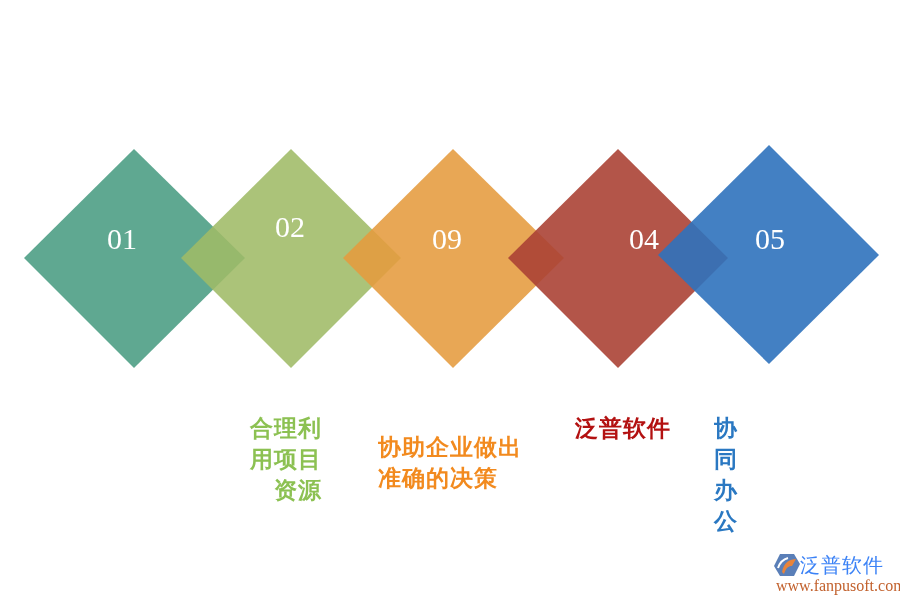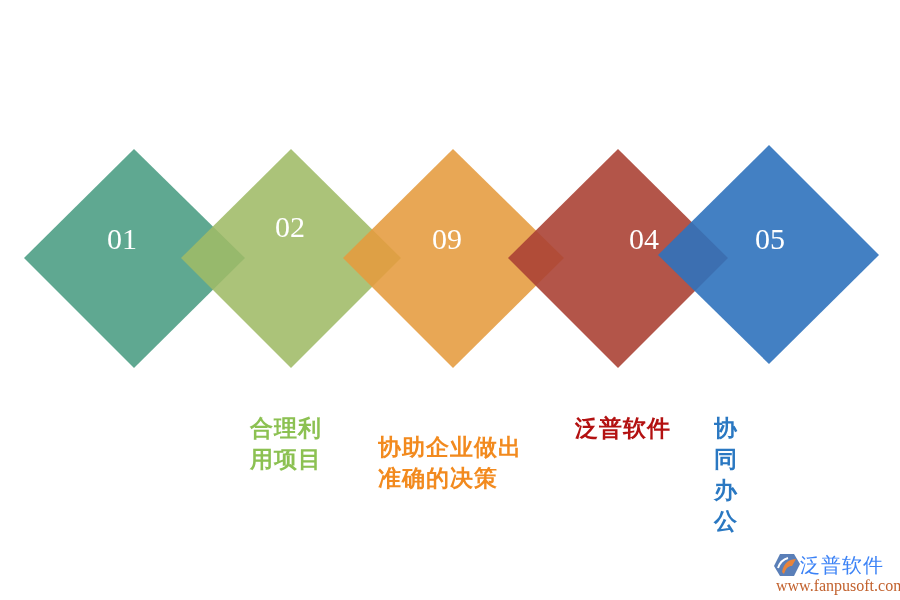--- a/index.html
+++ b/index.html
@@ -50,20 +50,21 @@
 
   <div class="num" style="left:82px;top:222px;">01</div>
   <div class="num" style="left:250px;top:210px;">02</div>
   <div class="num" style="left:407px;top:222px;">09</div>
   <div class="num" style="left:604px;top:222px;text-align:center;">04</div>
   <div class="num" style="left:730px;top:222px;">05</div>
 
   <div class="label" style="left:250px;top:413px;color:#8cc152;text-align:right;">
     <div>合理利</div>
     <div>用项目</div>
+    <div>资源</div>
   </div>
   <div class="label" style="left:378px;top:432px;color:#f28a1e;">
     <div>协助企业做出</div>
     <div>准确的决策</div>
   </div>
   <div class="label" style="left:575px;top:413px;color:#b31111;">
     <div>泛普软件</div>
   </div>
   <div class="label" style="left:714px;top:413px;color:#2a78c2;">
     <div>协同办公</div>

